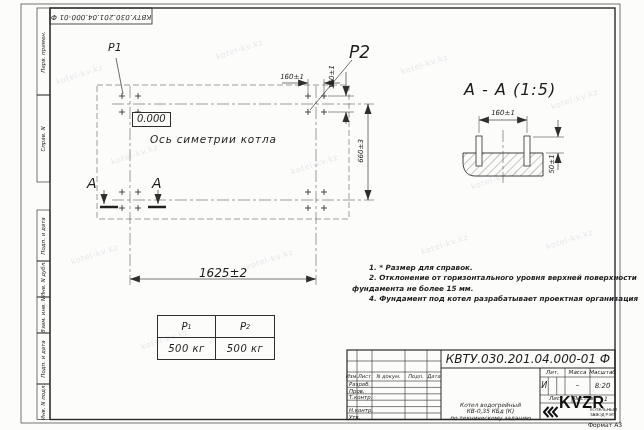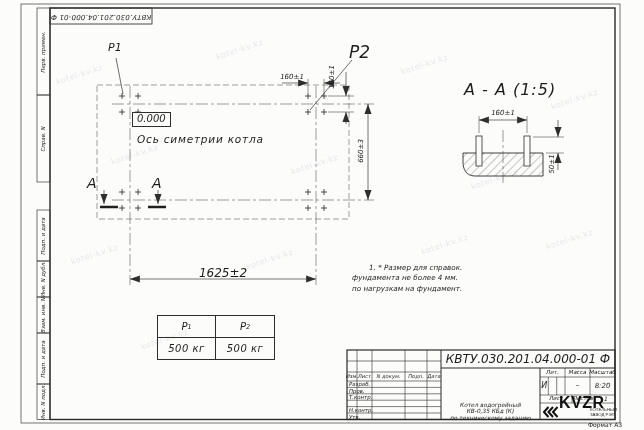--- a/index.html
+++ b/index.html
@@ -19,21 +19,21 @@
   .wm {
     position:absolute; color:rgba(105,118,135,0.16); font-size:8px;
     transform:rotate(-18deg); letter-spacing:0.6px; font-style:normal;
     white-space:nowrap; pointer-events:none;
   }
   .levelbox {
     border:1px solid #2e2e2e; padding:1px 4px 2px 4px; background:#fcfcfb;
   }
   .notes { position:absolute; left:352px; top:263px; width:263px;
     font-size:7.2px; line-height:10.3px; font-style:italic; color:#1d1d1d; }
-  .notes div { white-space:nowrap; }
+  .notes div { white-space:nowrap;font-weight:bold; }
   .notes .ind { text-indent:17px; }
   .loads {
     position:absolute; left:157px; top:315px; width:118px; height:45px;
     border:1px solid #2e2e2e; box-sizing:border-box;
     display:grid; grid-template-columns:1fr 1fr; grid-template-rows:22px 1fr;
   }
   .loads > div {
     display:flex; align-items:center; justify-content:center;
     font-style:italic; color:#1d1d1d;
     border-right:1px solid #2e2e2e; border-bottom:1px solid #2e2e2e;
@@ -161,36 +161,37 @@
   <span class="t rot" style="left:43.5px;top:138.5px;font-size:5.5px">Справ. N</span>
   <span class="t rot" style="left:43.5px;top:235.5px;font-size:5.5px">Подп. и дата</span>
   <span class="t rot" style="left:43.5px;top:279px;font-size:5.5px">Инв. N дубл.</span>
   <span class="t rot" style="left:43.5px;top:315px;font-size:5.5px">Взам. инв. N</span>
   <span class="t rot" style="left:43.5px;top:358.5px;font-size:5.5px">Подп. и дата</span>
   <span class="t rot" style="left:43.5px;top:402px;font-size:5.5px">Инв. N подл.</span>
 
   <span class="t" style="left:108px;top:42px;font-size:11px">P1</span>
   <span class="t" style="left:349px;top:44px;font-size:17px">P2</span>
   <span class="t levelbox" style="left:132px;top:112px;font-size:10px">0.000</span>
-  <span class="t" style="left:137px;top:134px;font-size:10.5px;letter-spacing:0.8px">Ось симетрии котла</span>
+  <span class="t" style="left:150px;top:134px;font-size:10.5px;letter-spacing:0.8px">Ось симетрии котла</span>
   <span class="t c" style="left:292px;top:77px;font-size:7px">160±1</span>
   <span class="t rot" style="left:332px;top:77px;font-size:7px">160±1</span>
   <span class="t rot" style="left:361px;top:151px;font-size:7px">660±3</span>
   <span class="t c" style="left:223px;top:273px;font-size:12px">1625±2</span>
   <span class="t" style="left:87px;top:176px;font-size:14px">А</span>
   <span class="t" style="left:152px;top:176px;font-size:14px">А</span>
 
   <span class="t" style="left:464px;top:82px;font-size:16px;letter-spacing:1px">А - А (1:5)</span>
   <span class="t c" style="left:503px;top:113px;font-size:7px">160±1</span>
   <span class="t rot" style="left:552px;top:164px;font-size:7px">50±1</span>
 
   <div class="notes">
     <div class="ind">1. * Размер для справок.</div>
-    <div>фундамента не более 4 мм.</div>
-    <div>по нагрузкам на фундамент.</div>
+    <div class="ind">2. Отклонение от горизонтального уровня верхней поверхности</div>
+    <div>фундамента не более 15 мм.</div>
+    <div class="ind">4. Фундамент под котел разрабатывает проектная организация</div>
   </div>
 
   <div class="loads">
     <div class="hd">
         <span>P</span>
         <sub>1</sub>
       </div>
     <div class="hd">
         <span>P</span>
         <sub>2</sub>

